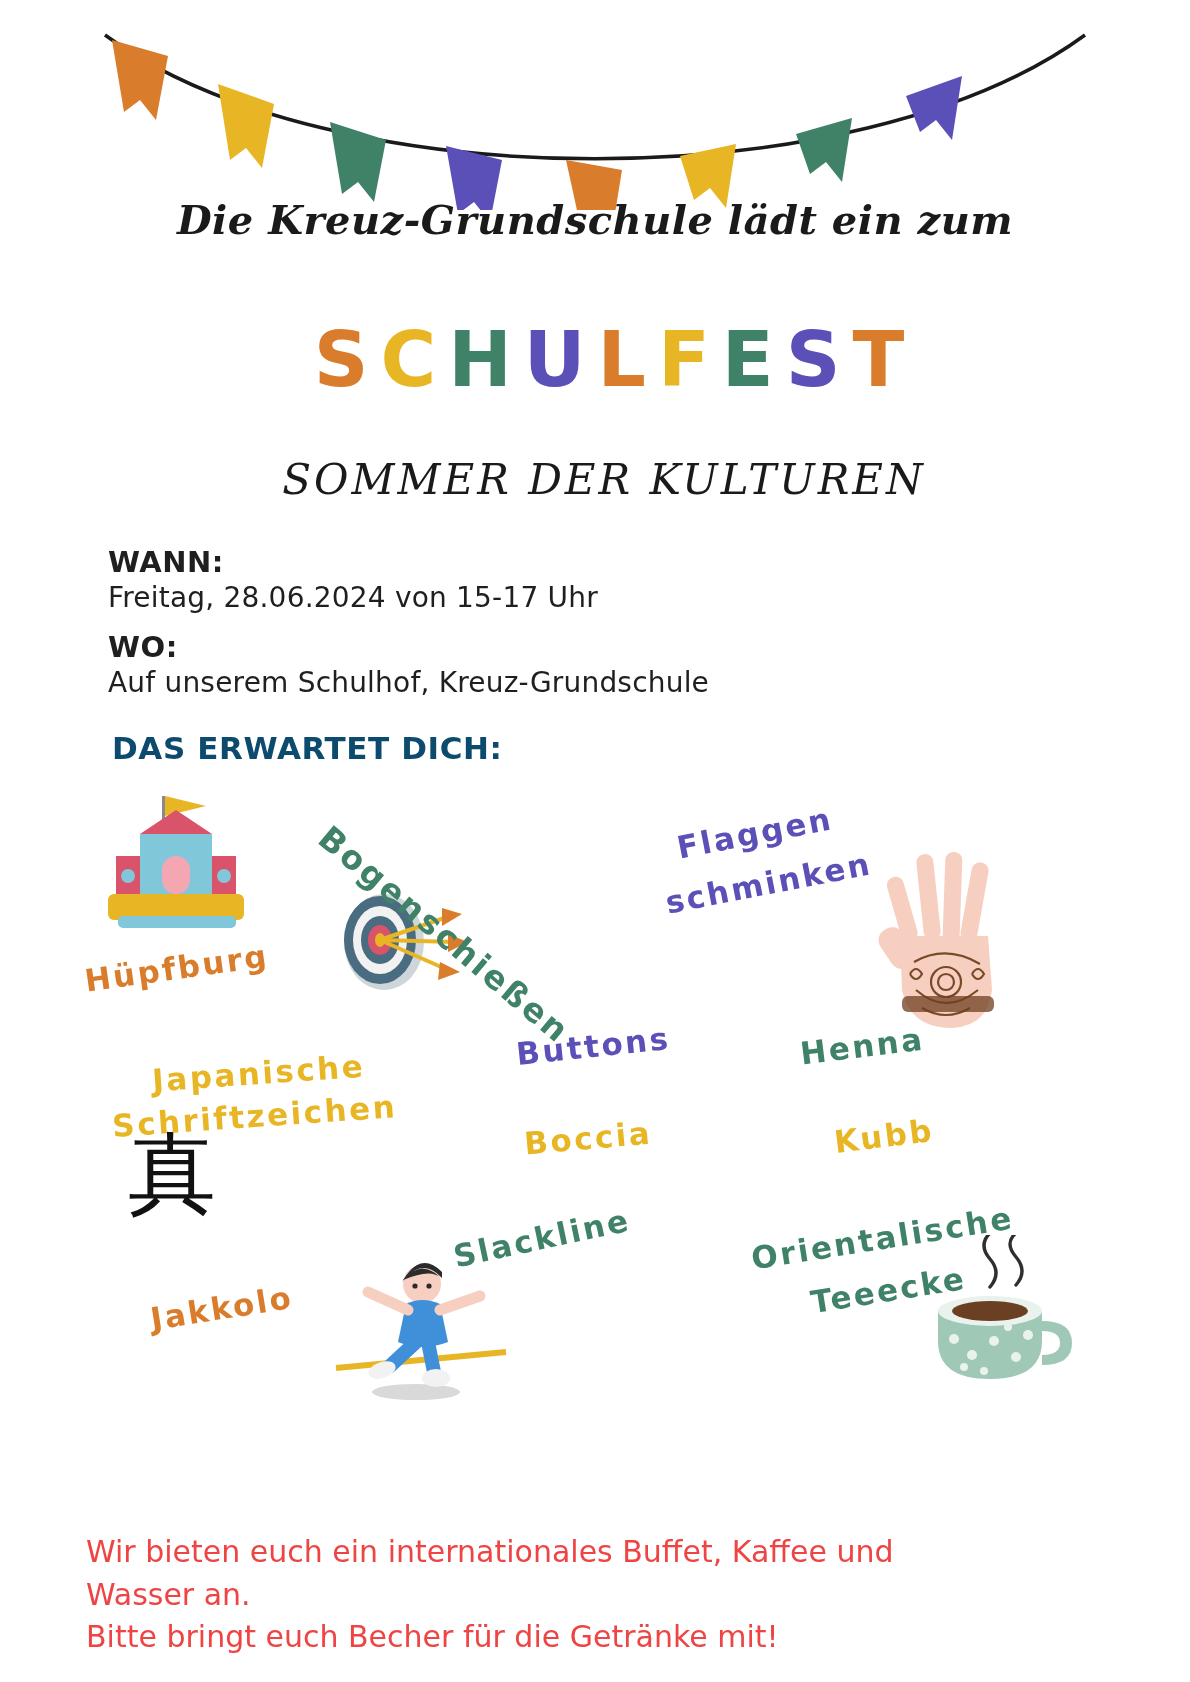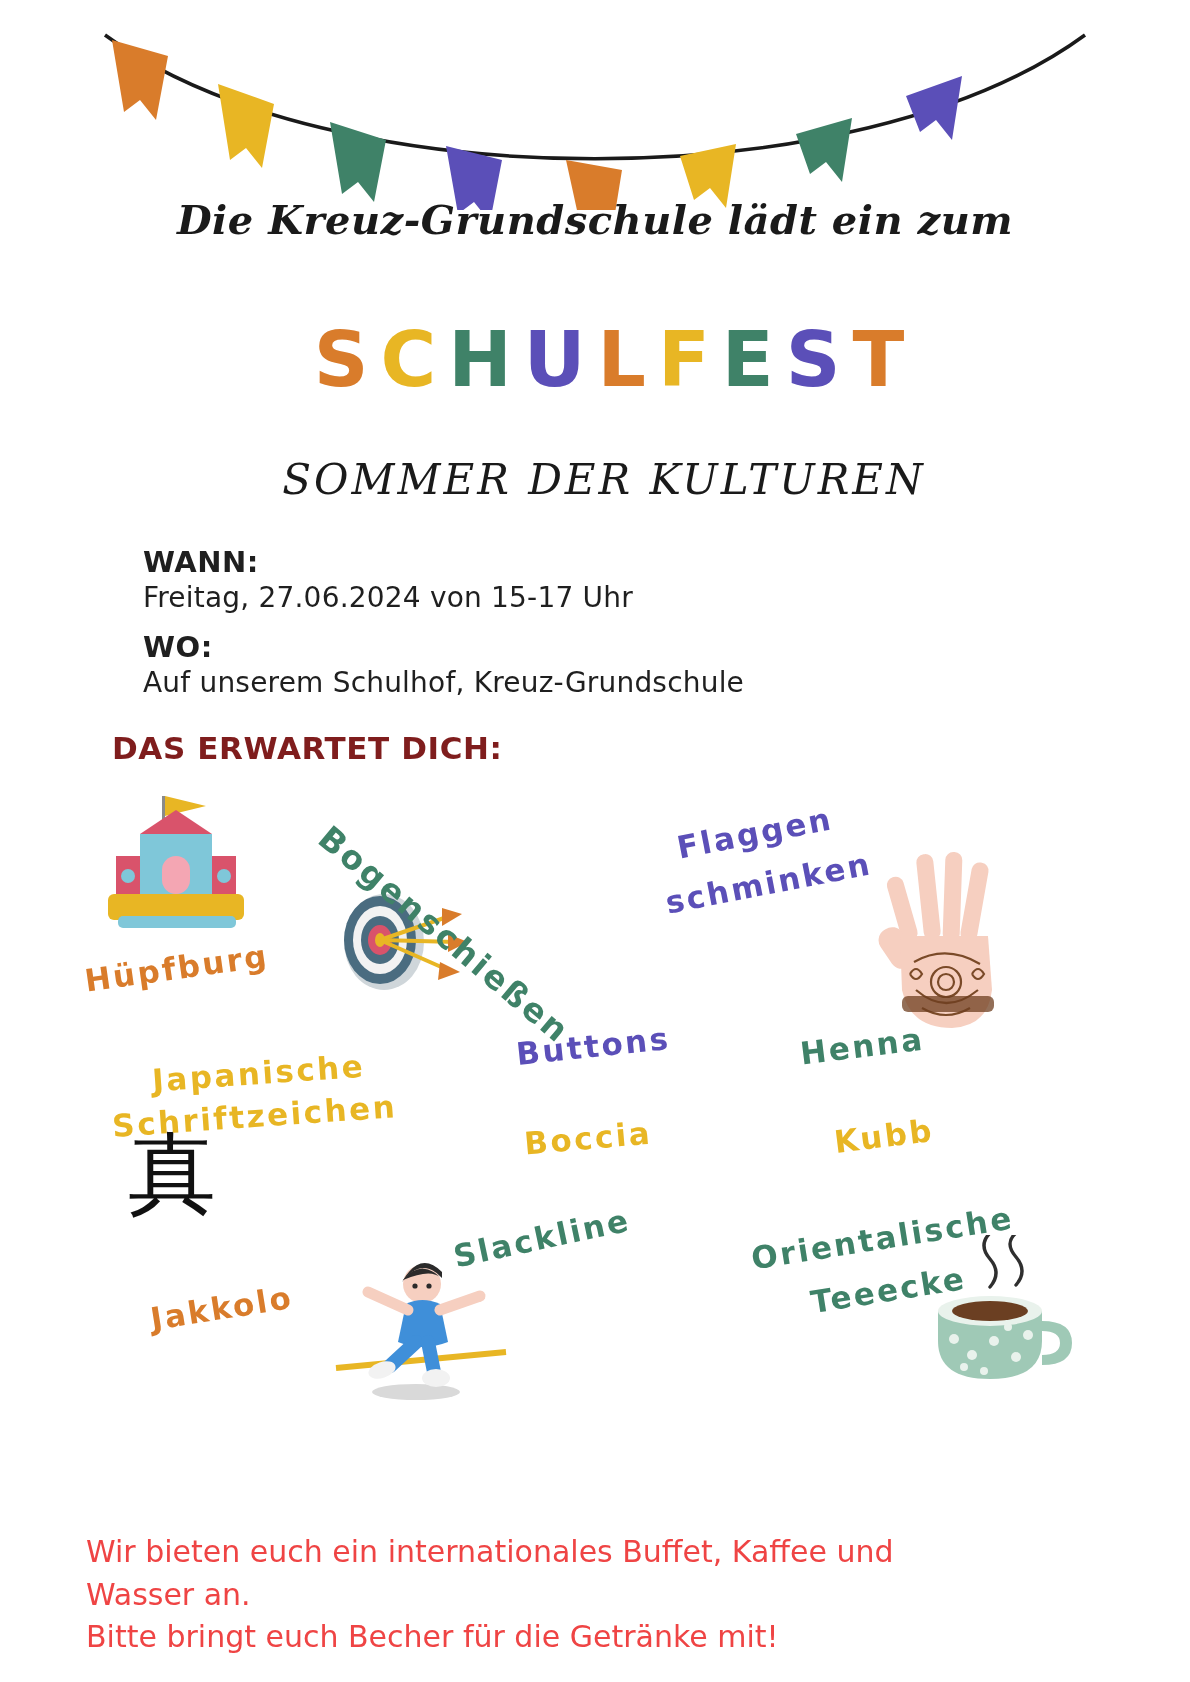--- a/index.html
+++ b/index.html
@@ -72,41 +72,40 @@
     padding-left: 9px;
   }
 
   
   .info {
     position: absolute;
     left: 108px;
     top: 545px;
     width: 900px;
     color: #1f1f1f;
-    margin-left: 35px;
   }
   .info .label {
     font-weight: bold;
     font-size: 29px;
     letter-spacing: 0.5px;
     margin-bottom: 2px;
   }
   .info .value {
     font-size: 28px;
     margin-bottom: 16px;
     letter-spacing: 0.2px;
   }
   .expect {
     position: absolute;
     left: 112px;
     top: 730px;
     font-weight: bold;
     font-size: 31px;
     letter-spacing: 0.6px;
-    color: #7f1d1d;
+    color: #0c4a6e;
   }
 
   
   .cloud {
     position: absolute;
     left: 0;
     top: 780px;
     width: 1190px;
     height: 640px;
   }
@@ -155,21 +154,21 @@
   <div class="invite-line">Die Kreuz-Grundschule lädt ein zum</div>
 
   <div class="title">
     <span style="color:#d97c2b">S</span><span style="color:#e8b624">C</span><span style="color:#3f8268">H</span><span style="color:#5b4fb8">U</span><span style="color:#d97c2b">L</span><span style="color:#e8b624">F</span><span style="color:#3f8268">E</span><span style="color:#5b4fb8">S</span><span style="color:#d97c2b">T</span>
   </div>
 
   <div class="subtitle">SOMMER DER KULTUREN</div>
 
   <div class="info">
     <div class="label">WANN:</div>
-    <div class="value">Freitag, 27.06.2024 von 15-17 Uhr</div>
+    <div class="value">Freitag, 28.06.2024 von 15-17 Uhr</div>
     <div class="label">WO:</div>
     <div class="value">Auf unserem Schulhof, Kreuz-Grundschule</div>
   </div>
 
   <div class="expect">DAS ERWARTET DICH:</div>
 
   <div class="cloud">
 
     <svg class="art" style="left:96px; top:10px;" width="190" height="160" viewBox="0 0 190 160" xmlns="http://www.w3.org/2000/svg">
       <rect x="66" y="6" width="3" height="34" fill="#8a8a8a"></rect>

